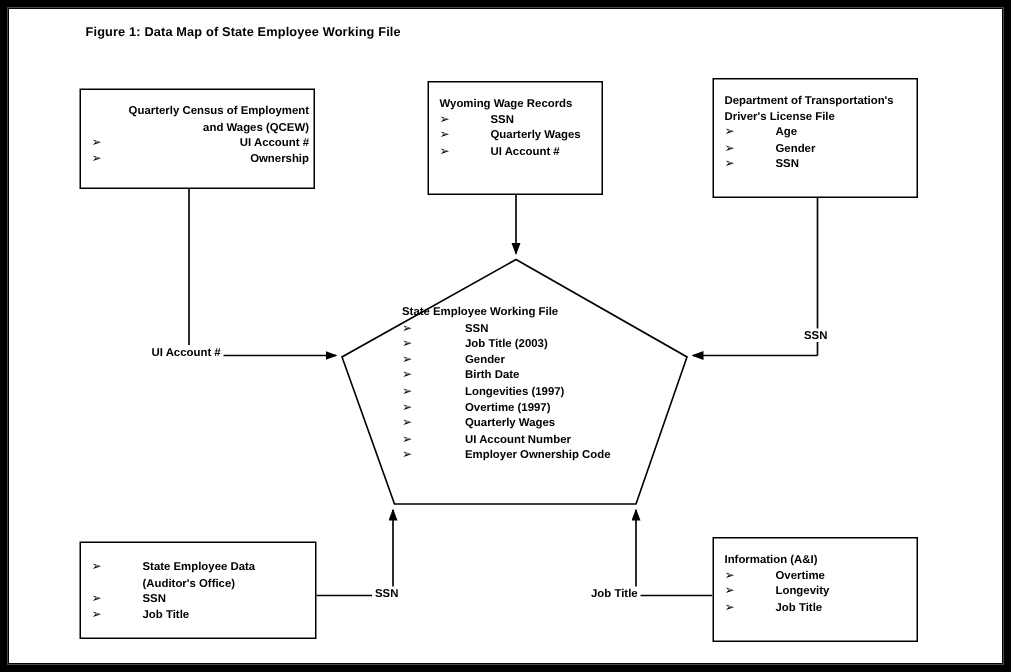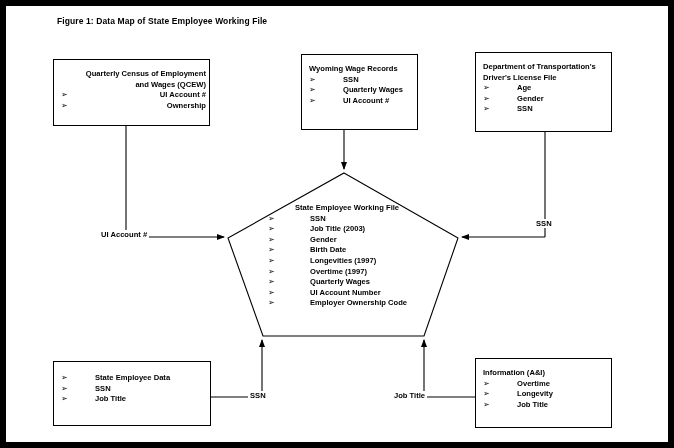--- a/index.html
+++ b/index.html
@@ -106,21 +106,21 @@
     position: absolute;
     left: 268px;
     top: 203px;
     z-index: 4;
   }
   #pentagon-title {
     font-size: 7.6px;
     font-weight: bold;
     color: #000000;
     line-height: 10.6px;
-    margin-left: 27px;
+    margin-left: 0;
     white-space: nowrap;
   }
   #pentagon-content .bullet-list li {
     padding-left: 42px;
     line-height: 10.6px;
   }
 </style>
 </head>
 <body>
 
@@ -159,21 +159,21 @@
     <div class="box-inner">
       <div class="box-title">Quarterly Census of Employment</div>
       <div class="box-title">and Wages (QCEW)</div>
       <ul class="bullet-list">
         <li><span class="bullet-glyph">➢</span><span>UI Account #</span></li>
         <li><span class="bullet-glyph">➢</span><span>Ownership</span></li>
       </ul>
     </div>
   </div>
 
-  <div class="node-box" style="left:285px; top:54px; width:117px; height:76px;margin-left:16px;">
+  <div class="node-box" style="left:285px; top:54px; width:117px; height:76px;">
     <div class="box-inner">
       <div class="box-title">Wyoming Wage Records</div>
       <ul class="bullet-list">
         <li><span class="bullet-glyph">➢</span><span>SSN</span></li>
         <li><span class="bullet-glyph">➢</span><span>Quarterly Wages</span></li>
         <li><span class="bullet-glyph">➢</span><span>UI Account #</span></li>
       </ul>
     </div>
   </div>
 
@@ -186,20 +186,21 @@
         <li><span class="bullet-glyph">➢</span><span>Gender</span></li>
         <li><span class="bullet-glyph">➢</span><span>SSN</span></li>
       </ul>
     </div>
   </div>
 
   <div class="node-box" style="left:53px; top:361px; width:158px; height:65px;">
     <div class="box-inner" style="top:11px;">
       <ul class="bullet-list">
         <li><span class="bullet-glyph">➢</span><span>State Employee Data</span></li>
+        <li><span>(Auditor's Office)</span></li>
         <li><span class="bullet-glyph">➢</span><span>SSN</span></li>
         <li><span class="bullet-glyph">➢</span><span>Job Title</span></li>
       </ul>
     </div>
   </div>
 
   <div class="node-box" style="left:475px; top:358px; width:137px; height:70px;">
     <div class="box-inner">
       <div class="box-title">Information (A&amp;I)</div>
       <ul class="bullet-list">

